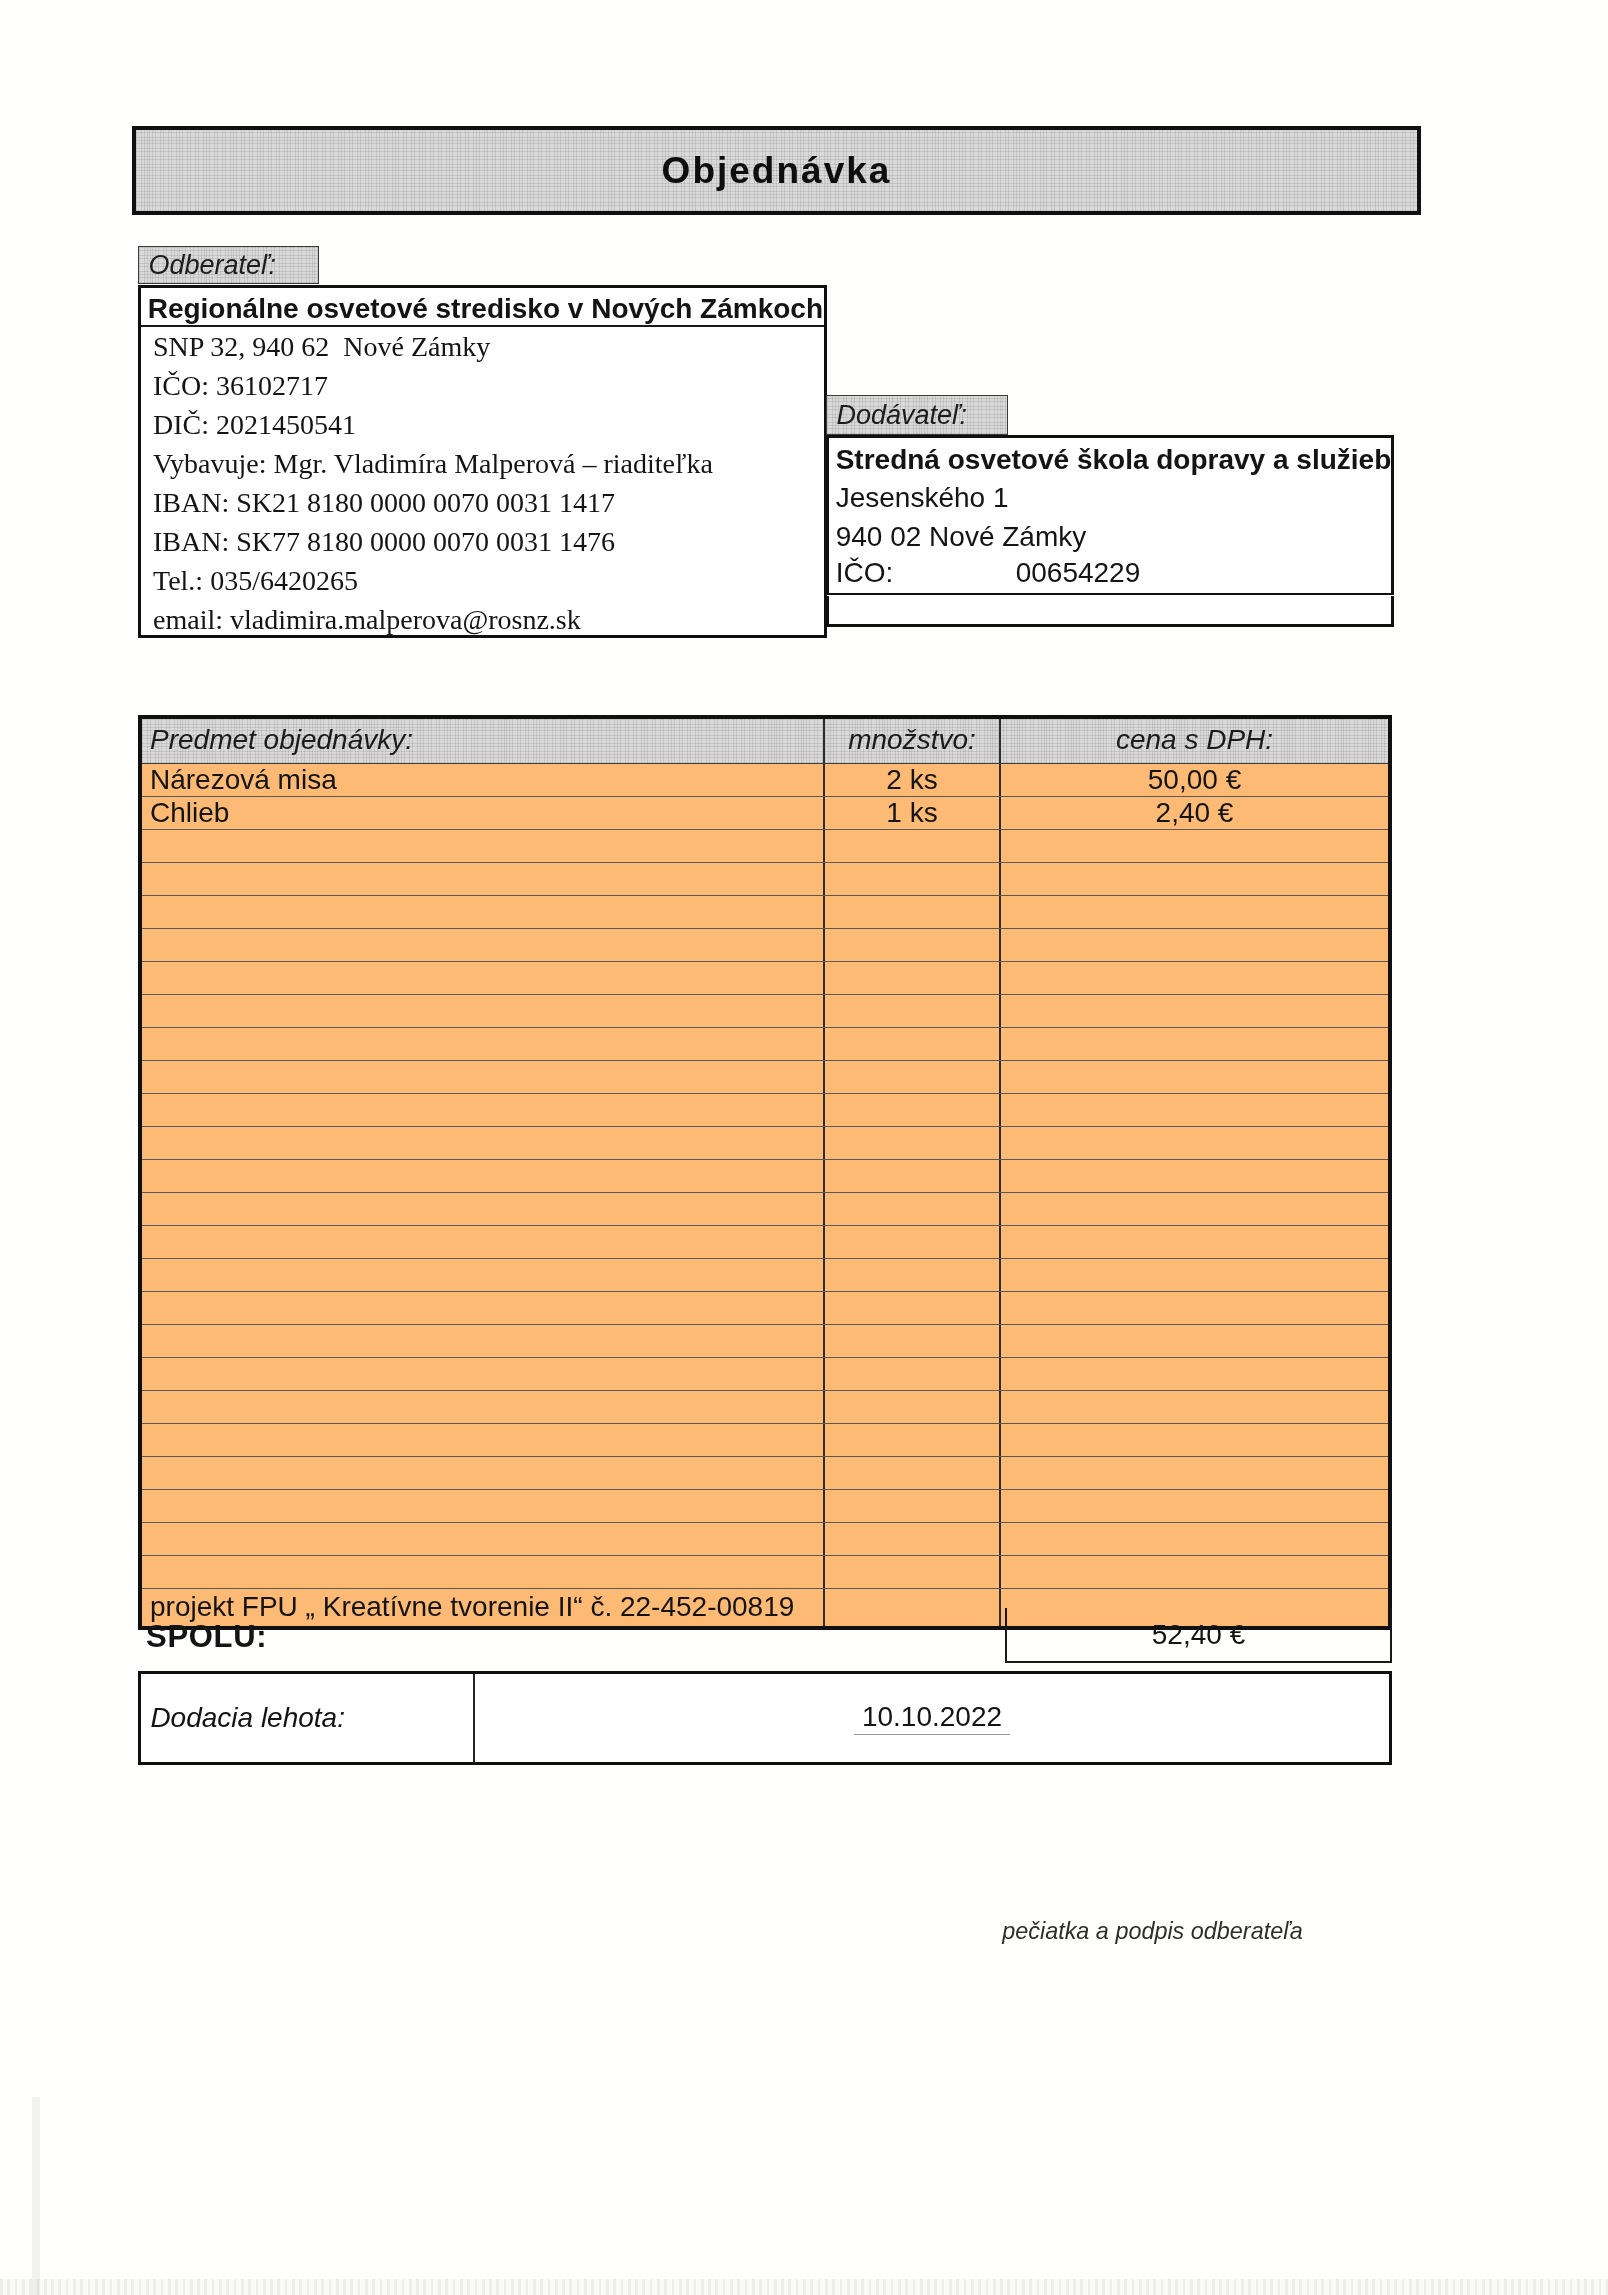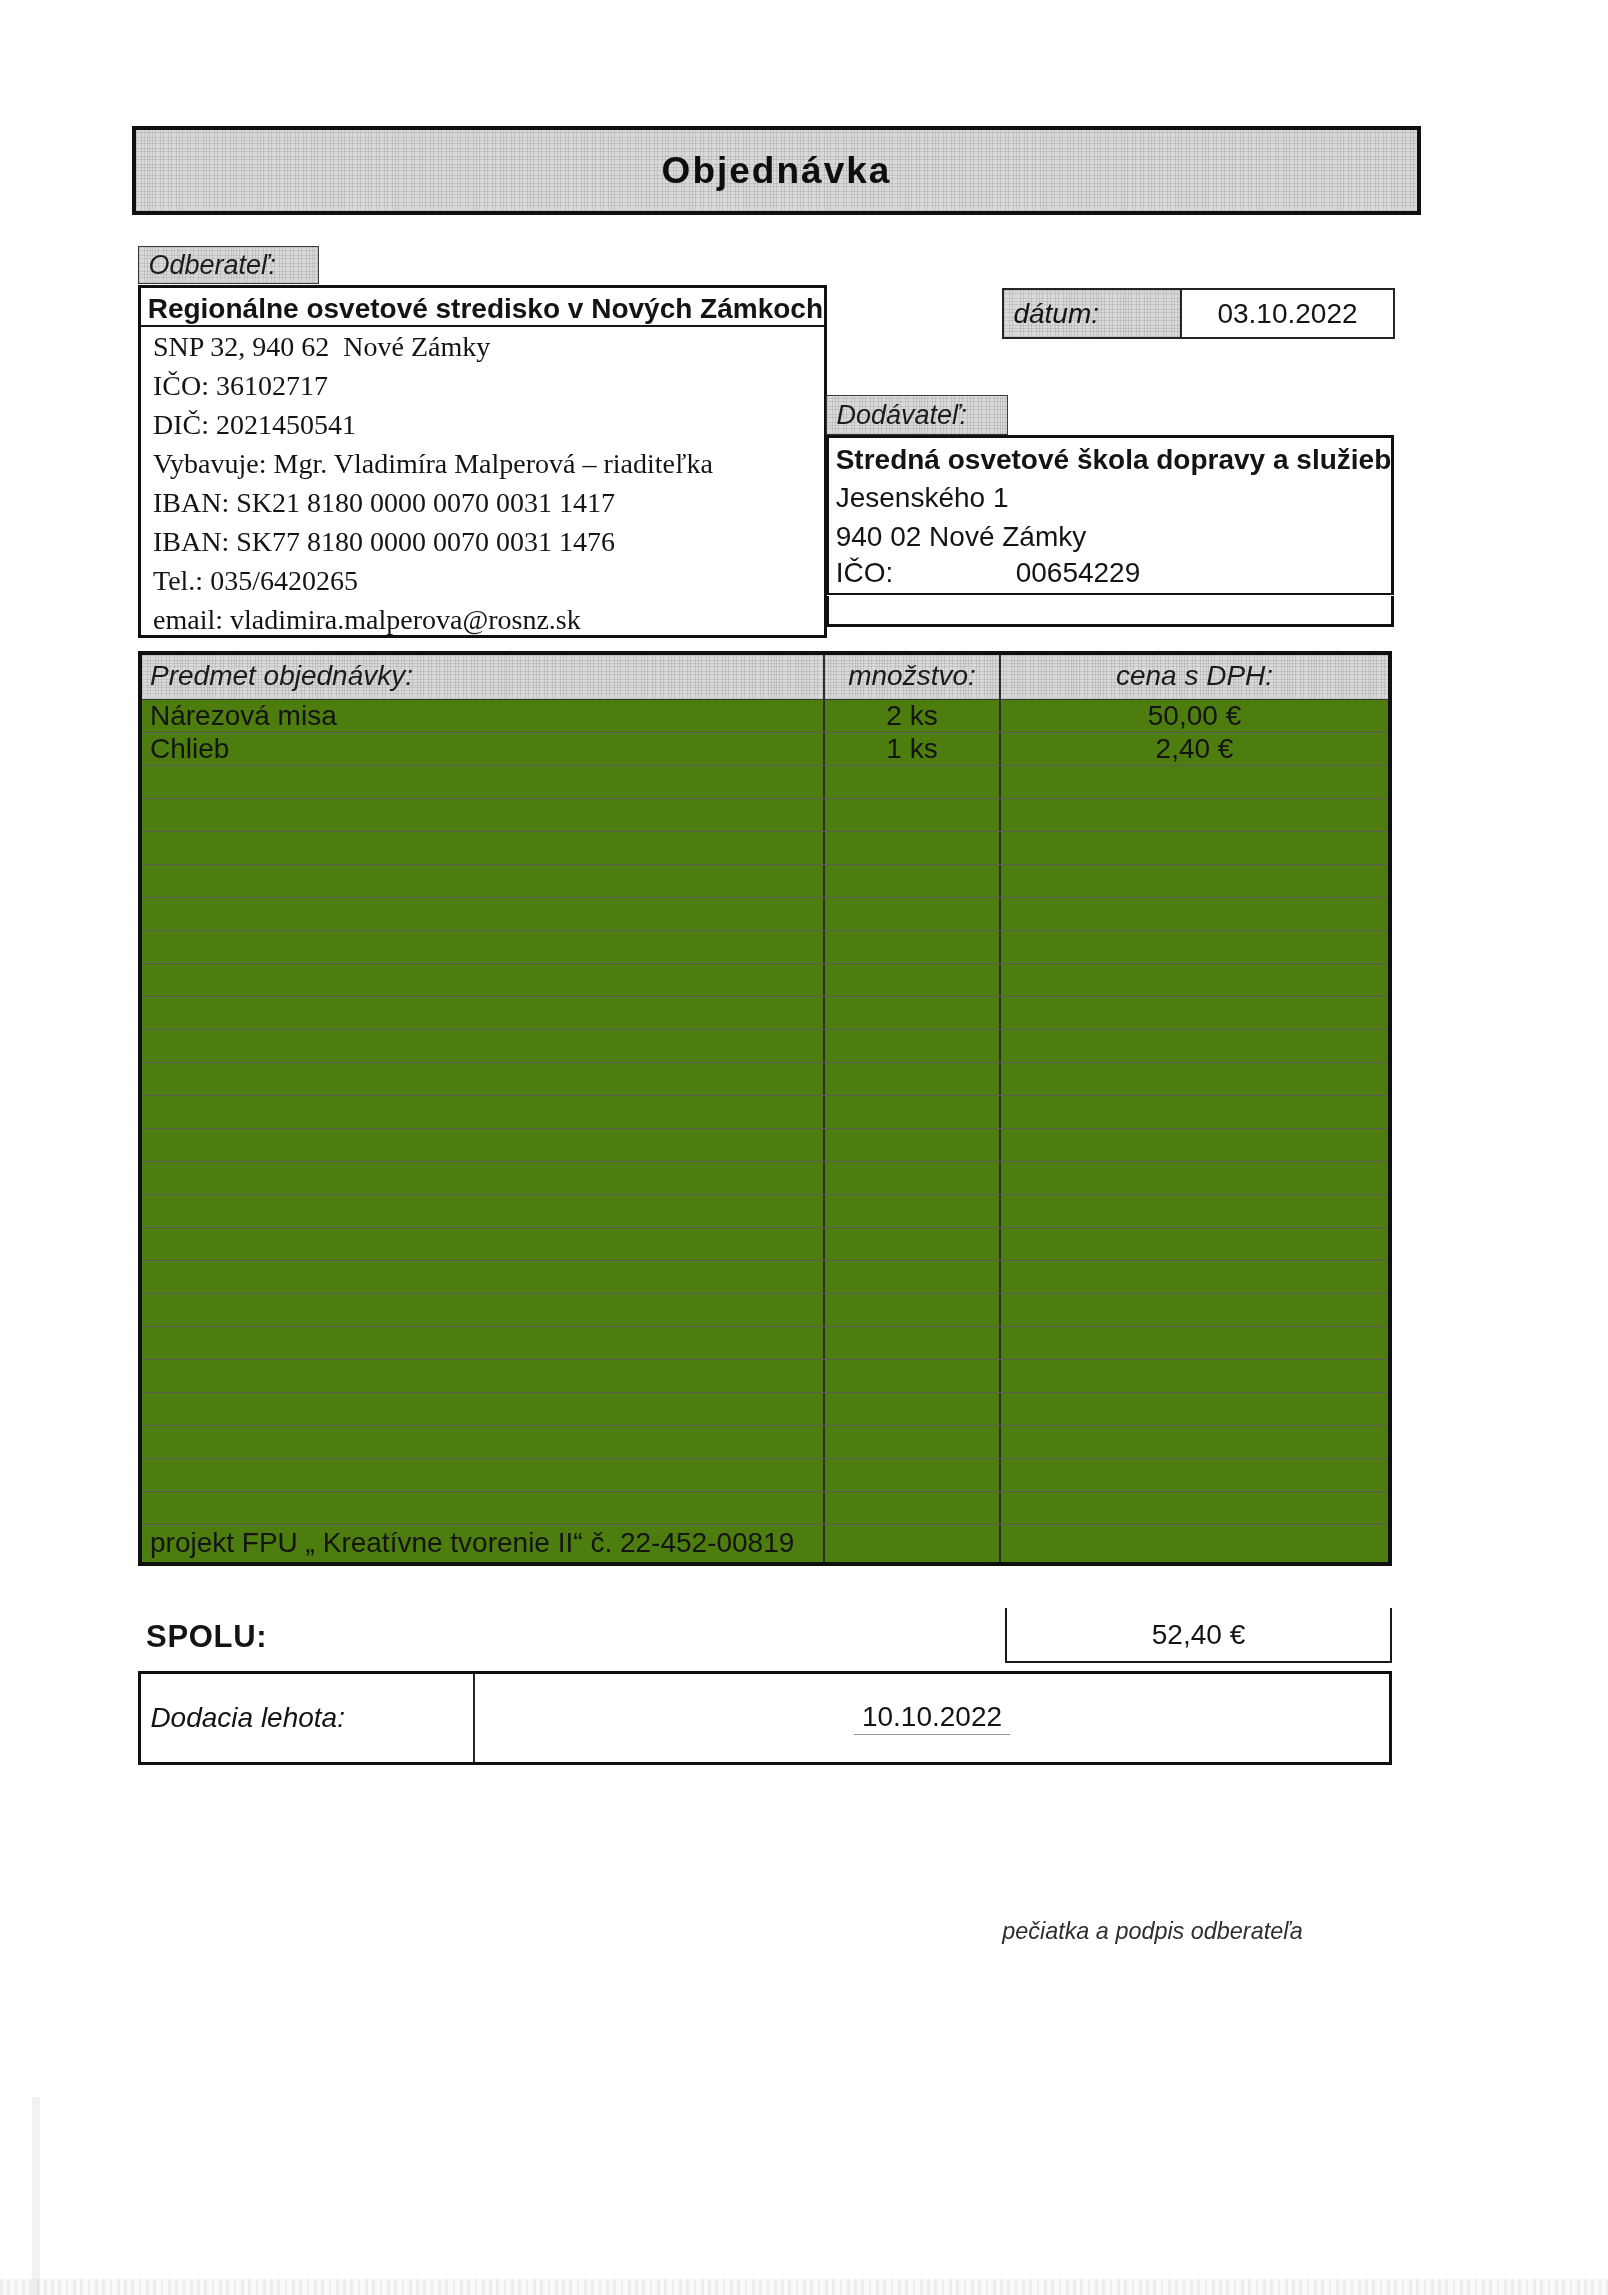--- a/index.html
+++ b/index.html
@@ -99,24 +99,24 @@
   .sup-ico-value { position: absolute; left: 180px; top: 0; }
   .supplier-empty-row {
     position: absolute; left: 826px; top: 596px;
     width: 568px; height: 31px;
     border: 3.3px solid #101010; border-top: 0;
     background: #fff;
   }
 
   
   .order-table {
-    position: absolute; left: 138px; top: 651px;
+    position: absolute; left: 138px; top: 715px;
     width: 1254px;
     border: 4px solid #101010; border-top-width: 4.7px;
-    background: #4d7c0f;
+    background: #fdba74;
   }
   .t-row { display: flex; width: 100%; }
   .c1 { width: 683px; border-right: 2px solid #2d2d2d; padding-left: 8px; }
   .c2 { width: 176px;  border-right: 2px solid #2d2d2d; text-align: center; }
   .c3 { flex: 1; text-align: center; }
   .t-header { height: 45px; border-bottom: 1.3px solid #3c3c3c; }
   .t-header > div {
     font-style: italic; font-size: 28px; line-height: 41px;
     color: #1b1b1b; overflow: hidden; white-space: nowrap;
   }
@@ -204,24 +204,20 @@
         <div class="cust-line">IBAN: SK21 8180 0000 0070 0031 1417</div>
       
         <div class="cust-line">IBAN: SK77 8180 0000 0070 0031 1476</div>
       
         <div class="cust-line">Tel.: 035/6420265</div>
       
         <div class="cust-line">email: vladimira.malperova@rosnz.sk</div>
       </div>
   </div>
 
-  <div class="datum-box">
-    <div class="datum-label hatch">dátum:</div>
-    <div class="datum-value">03.10.2022</div>
-  </div>
 
   <div class="sec-label lbl-supplier hatch">
     <span>Dodávateľ:</span>
   </div>
   <div class="supplier-box">
     <div class="supplier-name">Stredná osvetové škola dopravy a služieb</div>
     <div class="repeat-host">
       
     
         <div class="sup-line">Jesenského 1</div>

